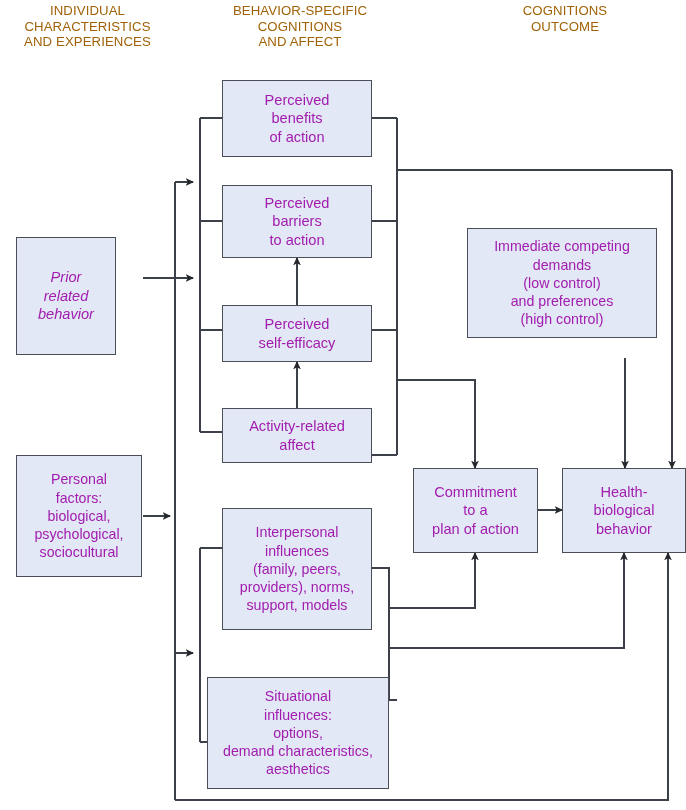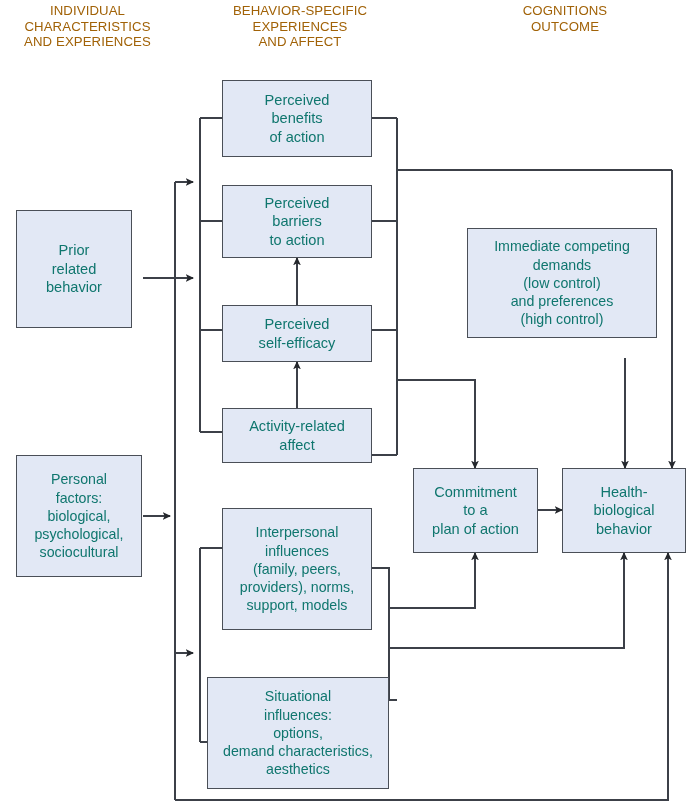--- a/index.html
+++ b/index.html
@@ -5,21 +5,21 @@
   html,body{margin:0;padding:0;background:#ffffff;}
   body{width:686px;height:810px;position:relative;overflow:hidden;
        font-family:"Liberation Sans","DejaVu Sans",sans-serif;color:#000;}
   #stage{position:absolute;left:0;top:0;width:686px;height:810px;}
   svg.lines{position:absolute;left:0;top:0;width:686px;height:810px;}
   .hdr{position:absolute;text-align:center;font-size:13.2px;line-height:15.6px;
        letter-spacing:.1px;font-weight:400;color:#a16207;white-space:pre-line;}
   .node{position:absolute;box-sizing:border-box;background:#e2e8f5;
         border:1.6px solid #4a4f57;display:flex;align-items:center;
         justify-content:center;text-align:center;}
-  .node span{display:block;font-size:14.6px;line-height:18.6px;color:#0f766e;
+  .node span{display:block;font-size:14.6px;line-height:18.6px;color:#a21caf;
              white-space:pre-line;padding:0 4px;}
   .node.small span{font-size:14.2px;line-height:18.2px;}
 </style>
 </head>
 <body>
 
 <div id="stage">
 
   <svg class="lines" viewBox="0 0 686 810" xmlns="http://www.w3.org/2000/svg">
     <defs>
@@ -80,26 +80,26 @@
       <path d="M297,408 L297,362" marker-end="url(#ah)"></path>
 
       <path d="M297,305 L297,258" marker-end="url(#ah)"></path>
     </g>
   </svg>
 
   <div class="hdr" style="left:0px;top:3px;width:175px;">INDIVIDUAL
 CHARACTERISTICS
 AND EXPERIENCES</div>
   <div class="hdr" style="left:205px;top:3px;width:190px;">BEHAVIOR-SPECIFIC
-EXPERIENCES
+COGNITIONS
 AND AFFECT</div>
   <div class="hdr" style="left:455px;top:3px;width:220px;">COGNITIONS
 OUTCOME</div>
 
-  <div class="node" style="left:16px;top:210px;width:116px;height:118px;">
+  <div class="node" style="left:16px;top:237px;width:100px;height:118px;font-style:italic;">
     <span>Prior
 related
 behavior</span>
   </div>
 
   <div class="node small" style="left:16px;top:455px;width:126px;height:122px;">
     <span>Personal
 factors:
 biological,
 psychological,

